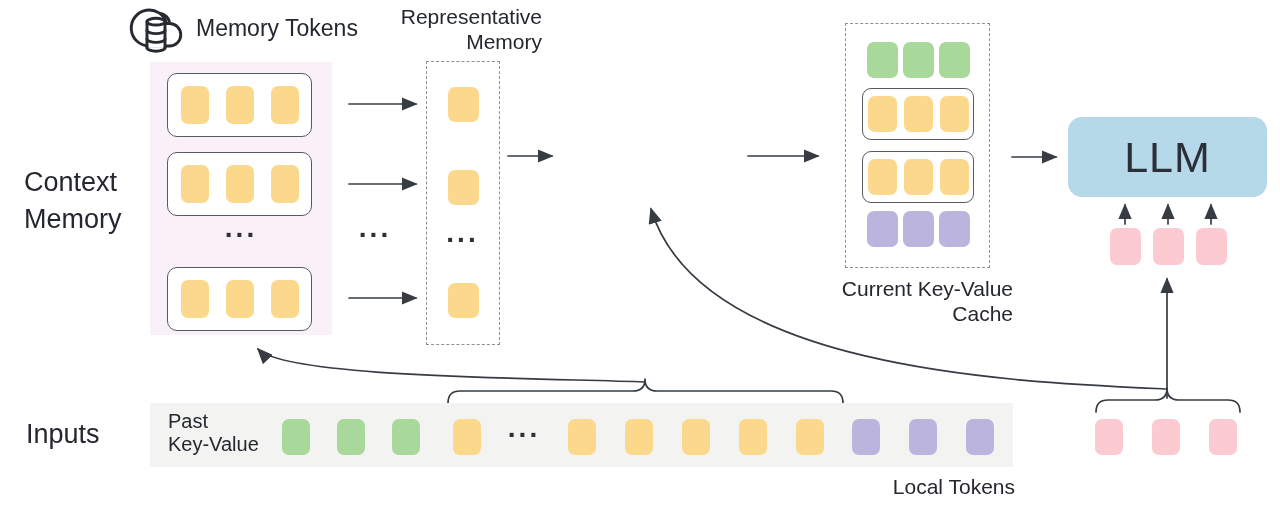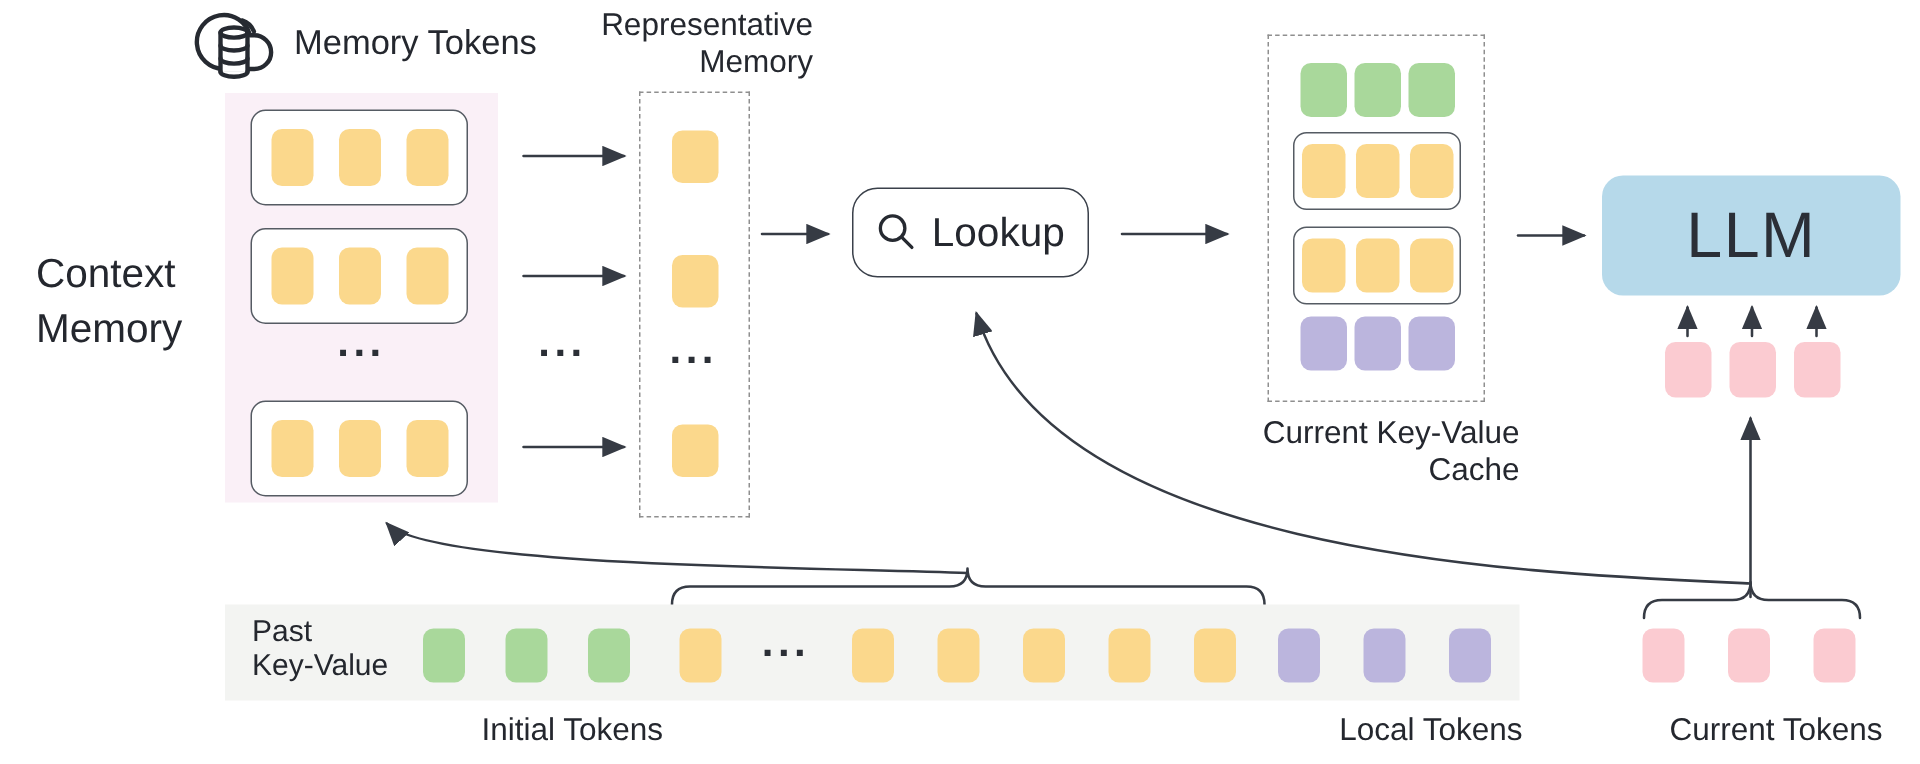--- a/index.html
+++ b/index.html
@@ -125,29 +125,20 @@
 
   <div class="dots" style="left:350px;top:215px;width:50px">...</div>
 
   <div class="rep-box">
     <div class="tok rep yellow abs" style="left:21px;top:25px"></div>
     <div class="tok rep yellow abs" style="left:21px;top:108px"></div>
     <div class="dots" style="left:0;top:158px;width:71px">...</div>
     <div class="tok rep yellow abs" style="left:21px;top:221px"></div>
   </div>
 
-  <div class="lookup-btn">
-    <svg width="28" height="28" viewBox="0 0 24 24">
-      <g fill="none" stroke="#262A31" stroke-width="1.9" stroke-linecap="round">
-        <circle cx="9.5" cy="9.5" r="7"></circle>
-        <line x1="14.8" y1="14.8" x2="20.5" y2="20.5"></line>
-      </g>
-    </svg>
-    <span>Lookup</span>
-  </div>
 
   <div class="cache-box">
     <div class="cache-row" style="top:18px">
       <div class="tok cacheg green"></div>
     <div class="tok cacheg green"></div>
         <div class="tok cacheg green"></div>
       </div>
     <div class="cache-ybox" style="top:64px">
       <div class="tok cachey yellow"></div>
     <div class="tok cachey yellow"></div>
@@ -171,20 +162,21 @@
 
   <div class="llm-box">
     <span>LLM</span>
   </div>
   <div class="tok-row" style="left:1110px;top:228px;gap:12px">
     <div class="tok llmin pinkc"></div>
   <div class="tok llmin pinkc"></div>
       <div class="tok llmin pinkc"></div>
     </div>
 
+  <div class="label title-lg" style="left:26px;top:416px">Inputs</div>
   <div class="strip"></div>
   <div class="label" style="left:168px;top:410px;font-size:20px;line-height:23px">
     <div>Past</div>
     <div>Key-Value</div>
   </div>
 
   <div class="tok-row" style="left:282px;top:419px;gap:27px">
     <div class="tok stripT green"></div>
   <div class="tok stripT green"></div>
       <div class="tok stripT green"></div>
@@ -204,17 +196,15 @@
     <div class="tok stripT purple"></div>
   <div class="tok stripT purple"></div>
       <div class="tok stripT purple"></div>
     </div>
   <div class="tok-row" style="left:1095px;top:419px;gap:29px">
     <div class="tok stripT pinkc"></div>
   <div class="tok stripT pinkc"></div>
       <div class="tok stripT pinkc"></div>
     </div>
 
-  <div class="label title-sm" style="left:262px;top:474px;width:180px">Initial Tokens</div>
   <div class="label title-sm" style="left:835px;top:474px;width:180px">Local Tokens</div>
-  <div class="label title-sm" style="left:1075px;top:474px;width:180px">Current Tokens</div>
 
 </div>
 
 </body></html>

